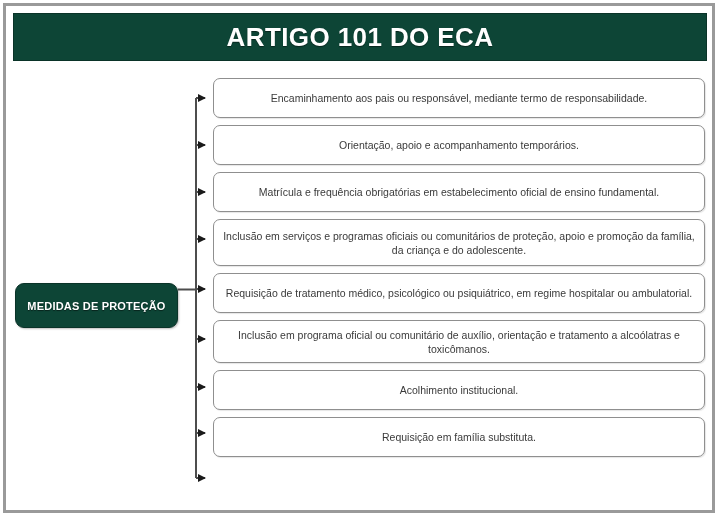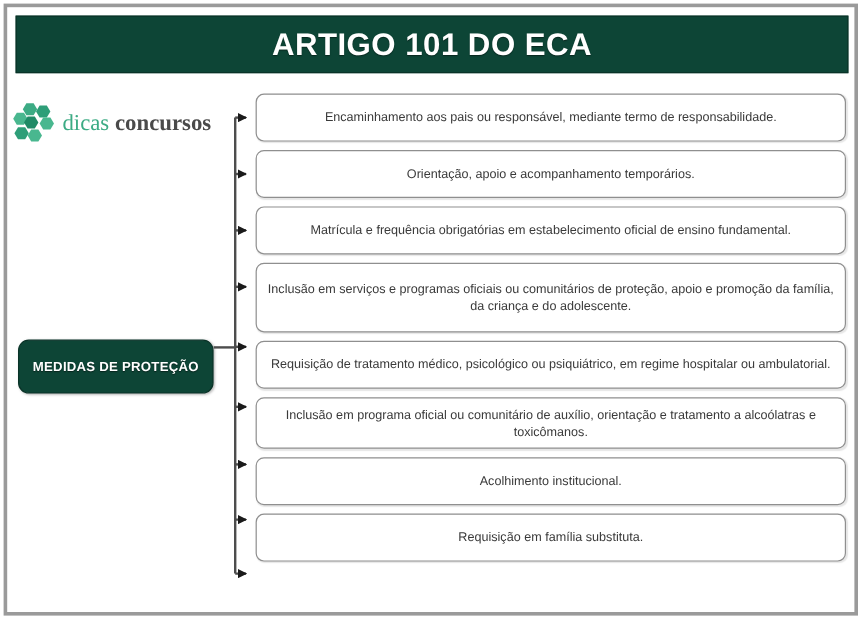--- a/index.html
+++ b/index.html
@@ -148,38 +148,20 @@
 </head>
 <body>
 
 <div class="canvas">
   <div class="frame"></div>
 
   <div class="header-bar">
     <div class="header-title">ARTIGO 101 DO ECA</div>
   </div>
 
-  <div class="brand">
-    <span class="brand-mark">
-      <svg width="38" height="36" viewBox="0 0 38 36" xmlns="http://www.w3.org/2000/svg">
-        <g fill="#3cab84">
-          <path d="M12 2 L18 2 L21 7 L18 12 L12 12 L9 7 Z"></path>
-          <path d="M23 4 L29 4 L32 9 L29 14 L23 14 L20 9 Z" fill="#2e9e78"></path>
-          <path d="M4 10 L10 10 L13 15 L10 20 L4 20 L1 15 Z" fill="#49b78f"></path>
-          <path d="M26 14 L32 14 L35 19 L32 24 L26 24 L23 19 Z" fill="#49b78f"></path>
-          <path d="M13 13 L19 13 L22 18 L19 23 L13 23 L10 18 Z" fill="#1f8a66"></path>
-          <path d="M5 22 L11 22 L14 27 L11 32 L5 32 L2 27 Z" fill="#2e9e78"></path>
-          <path d="M16 24 L22 24 L25 29 L22 34 L16 34 L13 29 Z" fill="#49b78f"></path>
-        </g>
-      </svg>
-    </span>
-    <span class="brand-text">
-      <span class="brand-dicas">dicas</span><span>&nbsp;</span><span class="brand-concursos">concursos</span>
-    </span>
-  </div>
 
   <div class="root-node">
     <span class="root-label">MEDIDAS DE PROTEÇÃO</span>
   </div>
 
   <svg class="connectors" xmlns="http://www.w3.org/2000/svg">
     <defs>
       <marker id="arrow" markerWidth="8" markerHeight="8" refX="7" refY="4" orient="auto" markerUnits="userSpaceOnUse">
         <path d="M0,0 L8,4 L0,8 Z" fill="#1a1a1a"></path>
       </marker>
@@ -203,21 +185,21 @@
   <div class="items">
     <div class="item-box" style="height:40px">
       <span class="item-text">Encaminhamento aos pais ou responsável, mediante termo de responsabilidade.</span>
     </div>
     <div class="item-box" style="height:40px">
       <span class="item-text">Orientação, apoio e acompanhamento temporários.</span>
     </div>
     <div class="item-box" style="height:40px">
       <span class="item-text">Matrícula e frequência obrigatórias em estabelecimento oficial de ensino fundamental.</span>
     </div>
-    <div class="item-box" style="height:58px">
+    <div class="item-box" style="height:47px">
       <span class="item-text">Inclusão em serviços e programas oficiais ou comunitários de proteção, apoio e promoção da família, da criança e do adolescente.</span>
     </div>
     <div class="item-box" style="height:32px">
       <span class="item-text">Requisição de tratamento médico, psicológico ou psiquiátrico, em regime hospitalar ou ambulatorial.</span>
     </div>
     <div class="item-box" style="height:43px">
       <span class="item-text">Inclusão em programa oficial ou comunitário de auxílio, orientação e tratamento a alcoólatras e toxicômanos.</span>
     </div>
     <div class="item-box" style="height:40px">
       <span class="item-text">Acolhimento institucional.</span>

